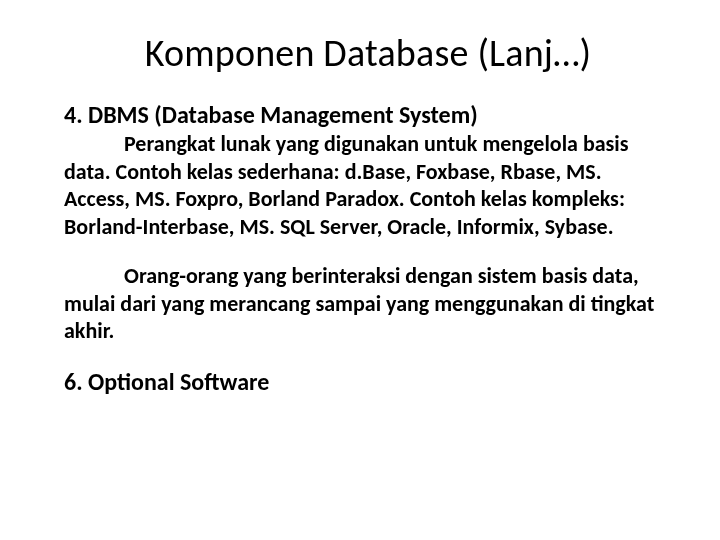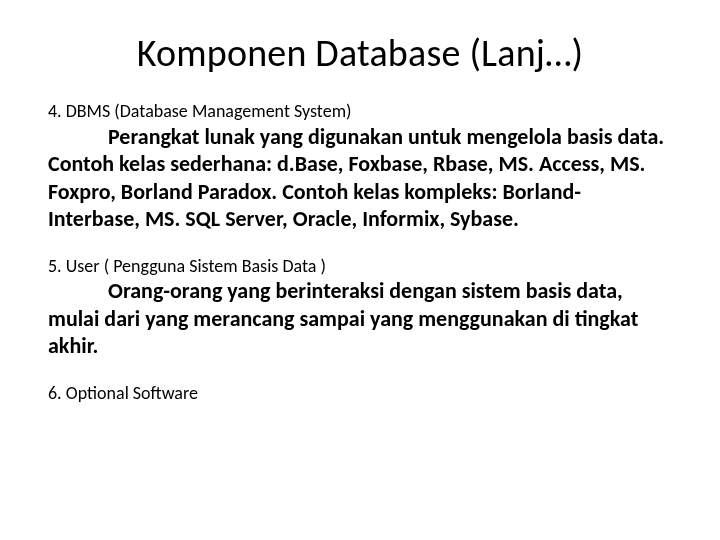--- a/index.html
+++ b/index.html
@@ -8,35 +8,35 @@
     width: 720px;
     height: 540px;
     background: #fff;
     font-family: Calibri, "Segoe UI", Arial, sans-serif;
     color: #000;
   }
   .slide {
     box-sizing: border-box;
     width: 720px;
     height: 387px;
-    padding: 20px 48px 20px 48px;
+    padding: 20px 48px 20px 64px;
   }
   .title {
     font-size: 38px;
     font-weight: 400;
     text-align: center;
     margin: 10px 0 24px 0;
     letter-spacing: 0.2px;
   }
   .section {
     margin-bottom: 22px;
   }
   .heading {
-    font-size: 18px;
-    font-weight: 400;
+    font-size: 24px;
+    font-weight: 700;
     line-height: 1.25;
   }
   .body {
     font-size: 22px;
     font-weight: 700;
     line-height: 1.25;
     text-indent: 60px;
   }
 </style>
 </head>
@@ -44,20 +44,19 @@
 
 <div class="slide">
   <div class="title">Komponen Database (Lanj…)</div>
 
   <div class="section">
     <div class="heading">4. DBMS (Database Management System)</div>
     <div class="body">Perangkat lunak yang digunakan untuk mengelola basis data. Contoh kelas sederhana: d.Base, Foxbase, Rbase, MS. Access, MS. Foxpro, Borland Paradox. Contoh kelas kompleks: Borland-Interbase, MS. SQL Server, Oracle, Informix, Sybase.</div>
   </div>
 
   <div class="section">
-    <div class="heading">5. User ( Pengguna Sistem Basis Data )</div>
     <div class="body">Orang-orang yang berinteraksi dengan sistem basis data, mulai dari yang merancang sampai yang menggunakan di tingkat akhir.</div>
   </div>
 
   <div class="section">
     <div class="heading">6. Optional Software</div>
   </div>
 </div>
 
 </body></html>

